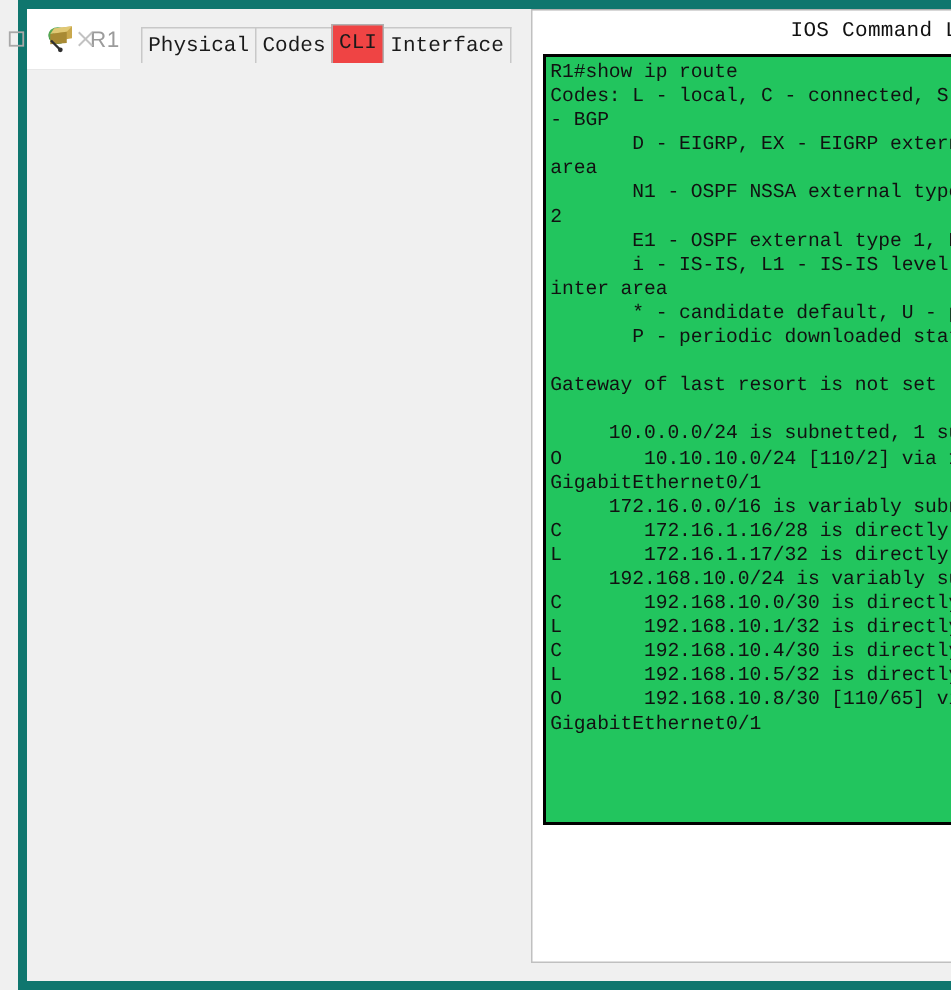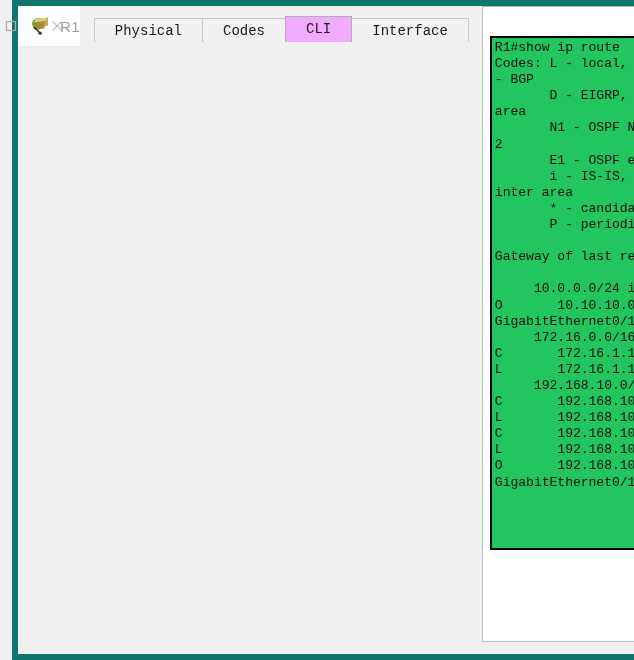--- a/index.html
+++ b/index.html
@@ -73,33 +73,33 @@
     margin-top: 8px;
     padding-left: 14px;
     display: flex;
     align-items: flex-end;
     position: relative;
     box-sizing: border-box;
   }
   .tab {
     height: 24px;
     line-height: 24px;
-    padding: 0 20px;
+    padding: 0 4px;
     font-family: "Liberation Mono", monospace;
     font-size: 14px;
     color: #1a1a1a;
     background: #f0f0f0;
     border: 1px solid #c8c8c8;
     border-bottom: none;
     box-sizing: border-box;
     position: relative;
     margin-right: -1px;
   }
   .tab.active {
-    background: #f0abfc;
+    background: #ef4444;
     height: 26px;
     line-height: 25px;
     z-index: 3;
     border-color: #b0b0b0;
   }
 
   
   #cli-panel {
     flex: 1;
     margin: 0 14px 12px 14px;

